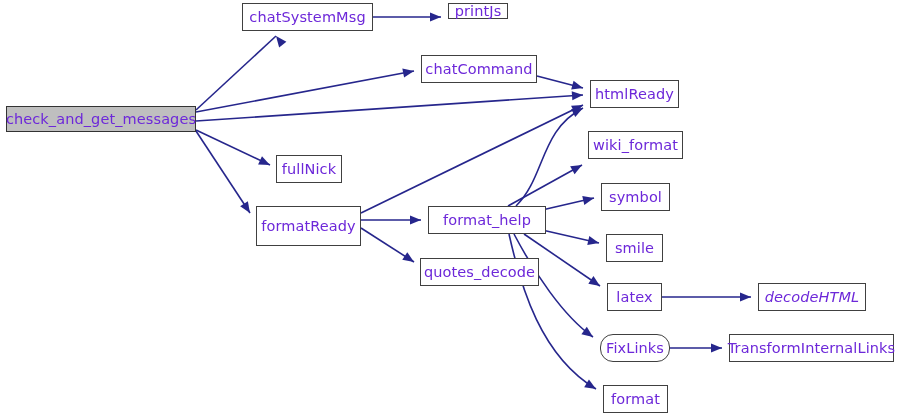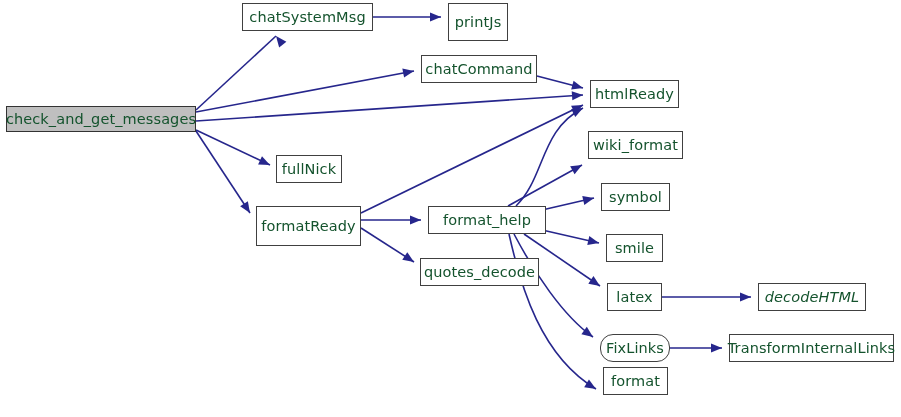--- a/index.html
+++ b/index.html
@@ -26,21 +26,21 @@
   }
   .gnode {
     position: absolute;
     box-sizing: border-box;
     background: #ffffff;
     border: 1px solid #404040;
     display: flex;
     align-items: center;
     justify-content: center;
     font-size: 14.5px;
-    color: #14532d;
+    color: #6d28d9;
     letter-spacing: 0.1px;
     white-space: nowrap;
     line-height: 1;
     z-index: 2;
   }
   .gnode.current {
     background: #bfbfbf;
     border-color: #333333;
     justify-content: center;
   }
@@ -94,21 +94,21 @@
       <path d="M 670,348 L 722,348" fill="none" stroke="#26268c" stroke-width="1.6"></path>
       <polygon points="0,0 -11,-4.6 -11,4.6" fill="#26268c" transform="translate(722,348) rotate(0)"></polygon>
     </svg>
   <div id="node-layer">
       <div class="gnode current" style="left: 6px; top: 106px; width: 190px; height: 26px;">
         <span class="lbl">check_and_get_messages</span>
       </div>
       <div class="gnode" style="left: 242px; top: 3px; width: 131px; height: 28px;">
         <span class="lbl">chatSystemMsg</span>
       </div>
-      <div class="gnode" style="left: 448px; top: 3px; width: 60px; height: 38px;">
+      <div class="gnode" style="left: 448px; top: 3px; width: 60px; height: 16px;">
         <span class="lbl">printJs</span>
       </div>
       <div class="gnode" style="left: 421px; top: 55px; width: 116px; height: 28px;">
         <span class="lbl">chatCommand</span>
       </div>
       <div class="gnode" style="left: 590px; top: 80px; width: 89px; height: 28px;">
         <span class="lbl">htmlReady</span>
       </div>
       <div class="gnode" style="left: 588px; top: 131px; width: 95px; height: 28px;">
         <span class="lbl">wiki_format</span>
@@ -136,17 +136,17 @@
       </div>
       <div class="gnode" style="left: 758px; top: 283px; width: 108px; height: 28px; font-style: italic;">
         <span class="lbl">decodeHTML</span>
       </div>
       <div class="gnode" style="left: 600px; top: 334px; width: 70px; height: 28px; border-radius: 13px;">
         <span class="lbl">FixLinks</span>
       </div>
       <div class="gnode" style="left: 729px; top: 334px; width: 165px; height: 28px;">
         <span class="lbl">TransformInternalLinks</span>
       </div>
-      <div class="gnode" style="left: 603px; top: 367px; width: 65px; height: 28px;">
+      <div class="gnode" style="left: 603px; top: 385px; width: 65px; height: 28px;">
         <span class="lbl">format</span>
       </div>
     </div>
 </div>
 
 </body></html>

